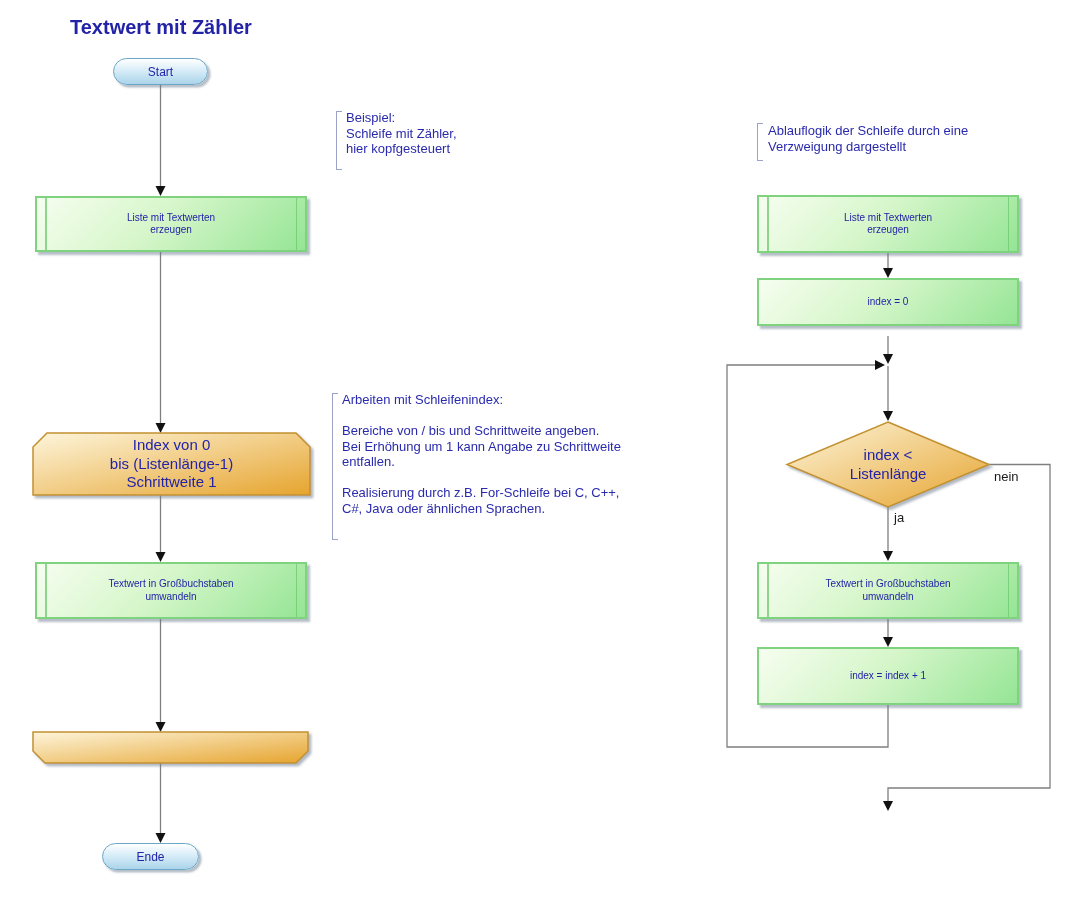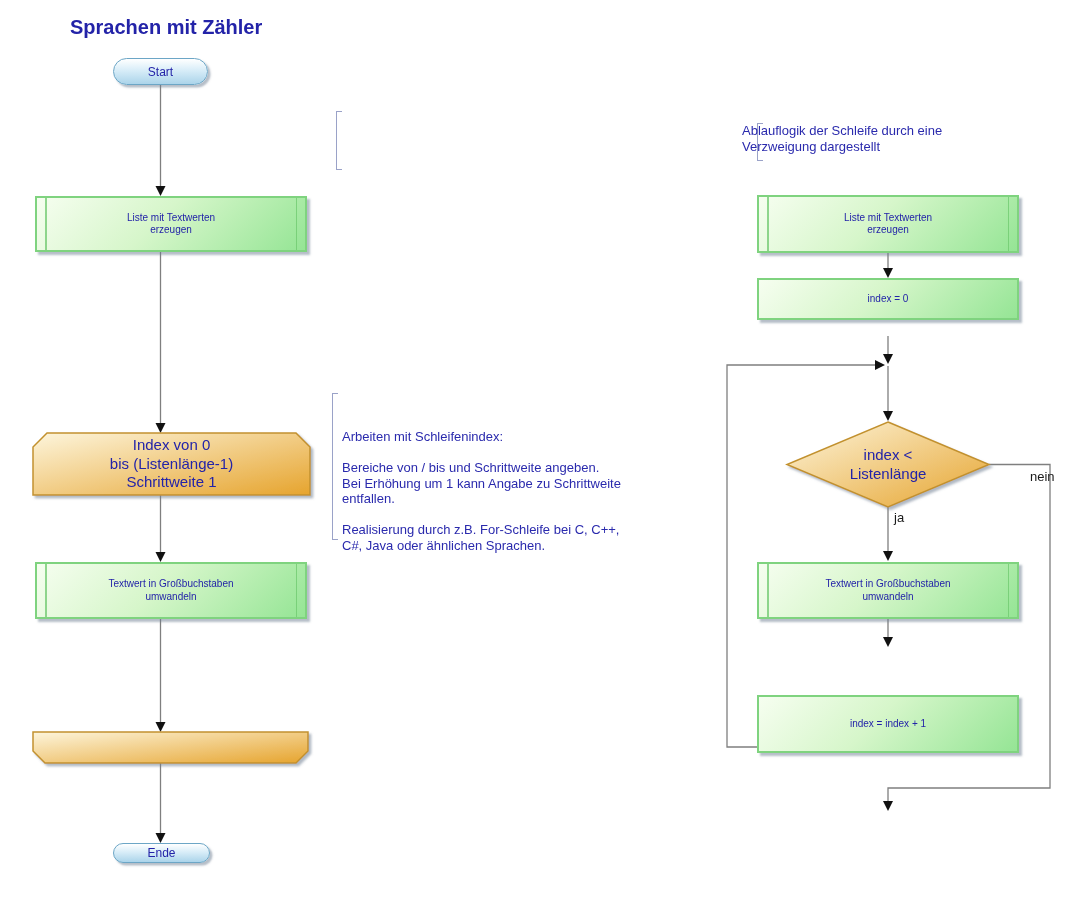--- a/index.html
+++ b/index.html
@@ -101,61 +101,64 @@
       <polyline points="888,705 888,747 727,747 727,365 876,365"></polyline>
       <polygon points="885,365 875,360 875,370"></polygon>
 
       <polyline points="989,464.5 1050,464.5 1050,788 888,788 888,802"></polyline>
       <polygon points="888,811 883,801 893,801"></polygon>
     </g>
 
     <path class="orange-shape" fill="url(#gradOrange)" filter="url(#ds)" d="M 888,422 L 989,464.5 L 888,507 L 787,464.5 Z"></path>
   </svg>
 
-  <div class="title">Sprachen mit Zähler</div>
+  <div class="title">Textwert mit Zähler</div>
 
   <div class="pill" style="left:113px;top:58px;width:95px;height:27px;">Start</div>
 
   <div class="gbox subprocess" style="left:35px;top:196px;width:272px;height:56px;">Liste mit Textwerten
 erzeugen</div>
 
   <div class="node-label" style="left:33px;top:437px;width:277px;height:54px;">Index von 0
 bis (Listenlänge-1)
 Schrittweite 1</div>
 
   <div class="gbox subprocess" style="left:35px;top:562px;width:272px;height:57px;">Textwert in Großbuchstaben
 umwandeln</div>
 
-  <div class="pill" style="left:113px;top:843px;width:97px;height:20px;">Ende</div>
+  <div class="pill" style="left:102px;top:843px;width:97px;height:27px;">Ende</div>
 
   <div class="bracket" style="left:336px;top:111px;height:57px;"></div>
+  <div class="note" style="left:338px;top:110px;">Beispiel:
+Schleife mit Zähler,
+hier kopfgesteuert</div>
 
   <div class="bracket" style="left:332px;top:393px;height:145px;"></div>
-  <div class="note" style="left:334px;top:392px;margin-top:37px;">Arbeiten mit Schleifenindex:
+  <div class="note" style="left:334px;top:392px;">Arbeiten mit Schleifenindex:
 
 Bereiche von / bis und Schrittweite angeben.
 Bei Erhöhung um 1 kann Angabe zu Schrittweite
 entfallen.
 
 Realisierung durch z.B. For-Schleife bei C, C++,
 C#, Java oder ähnlichen Sprachen.</div>
 
   <div class="bracket" style="left:757px;top:123px;height:36px;"></div>
-  <div class="note" style="left:734px;top:123px;">Ablauflogik der Schleife durch eine
+  <div class="note" style="left:760px;top:123px;">Ablauflogik der Schleife durch eine
 Verzweigung dargestellt</div>
 
   <div class="gbox subprocess" style="left:757px;top:195px;width:262px;height:58px;">Liste mit Textwerten
 erzeugen</div>
 
-  <div class="gbox" style="left:757px;top:278px;width:262px;height:42px;">index = 0</div>
+  <div class="gbox" style="left:757px;top:278px;width:262px;height:48px;">index = 0</div>
 
   <div class="node-label" style="left:788px;top:427px;width:200px;height:75px;">index &lt;
 Listenlänge</div>
 
-  <div class="edge-label" style="left:994px;top:469px;margin-left:36px;">nein</div>
+  <div class="edge-label" style="left:994px;top:469px;">nein</div>
   <div class="edge-label" style="left:894px;top:510px;">ja</div>
 
   <div class="gbox subprocess" style="left:757px;top:562px;width:262px;height:57px;">Textwert in Großbuchstaben
 umwandeln</div>
 
-  <div class="gbox" style="left:757px;top:647px;width:262px;height:58px;margin-top:48px;">index = index + 1</div>
+  <div class="gbox" style="left:757px;top:647px;width:262px;height:58px;">index = index + 1</div>
 
 </div>
 
 </body></html>

